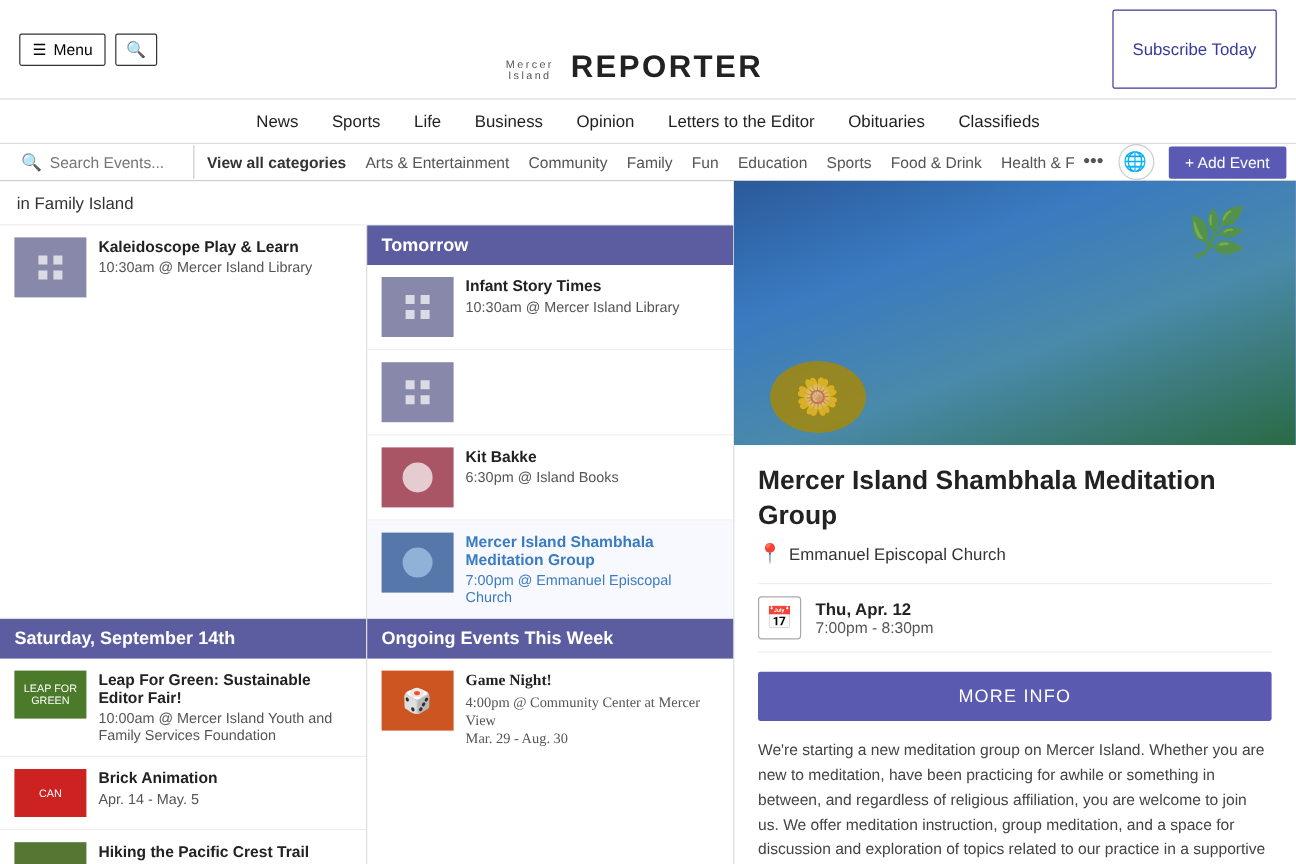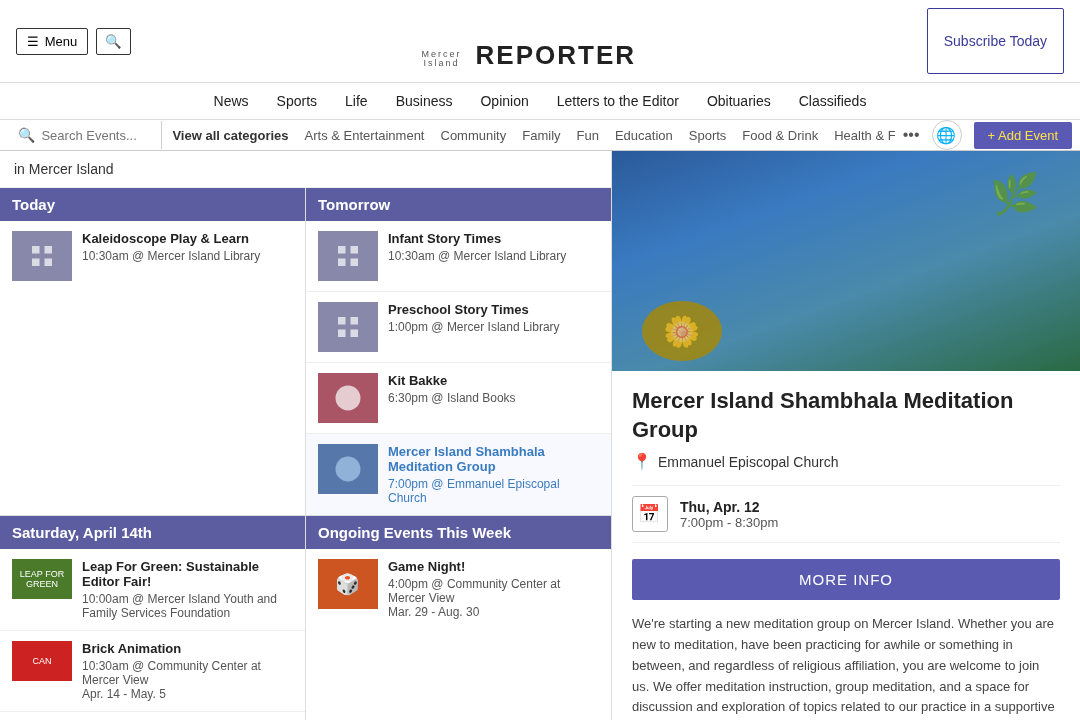--- a/index.html
+++ b/index.html
@@ -17,21 +17,21 @@
     .nav a { text-decoration: none; color: #222; font-size: 14px; font-weight: 500; }
 
     
     .events-bar { display: flex; align-items: center; border-bottom: 1px solid #ccc; background: #fff; padding: 0 8px; }
     .events-search { display: flex; align-items: center; gap: 6px; border-right: 1px solid #ccc; padding: 6px 10px; min-width: 150px; }
     .events-search input { border: none; outline: none; font-size: 13px; color: #888; width: 110px; }
     .events-categories { display: flex; align-items: center; gap: 16px; padding: 6px 10px; overflow: hidden; flex: 1; }
     .events-categories span { font-size: 13px; color: #555; cursor: pointer; white-space: nowrap; }
     .more-btn { border: none; background: #fff; font-size: 16px; cursor: pointer; padding: 4px 8px; color: #555; }
     .globe-btn { border: 1px solid #ccc; border-radius: 50%; width: 30px; height: 30px; display: flex; align-items: center; justify-content: center; cursor: pointer; font-size: 16px; color: #555; margin: 0 4px; }
-    .add-event-btn { background: #5a5ab5; color: #fde047; border: none; padding: 6px 14px; cursor: pointer; font-size: 13px; display: flex; align-items: center; gap: 6px; border-radius: 2px; white-space: nowrap; margin-left: 8px; }
+    .add-event-btn { background: #5a5ab5; color: #ffffff; border: none; padding: 6px 14px; cursor: pointer; font-size: 13px; display: flex; align-items: center; gap: 6px; border-radius: 2px; white-space: nowrap; margin-left: 8px; }
 
     
     .main { display: flex; }
     .events-panel { width: 612px; border-right: 1px solid #ddd; overflow-y: auto; max-height: 580px; }
     .detail-panel { flex: 1; overflow-y: auto; max-height: 580px; }
 
     
     .location-bar { padding: 10px 14px; font-size: 14px; color: #333; border-bottom: 1px solid #eee; }
 
     
@@ -47,21 +47,21 @@
     .event-item:last-child { border-bottom: none; }
     .event-info { flex: 1; }
     .event-title { font-size: 13px; font-weight: 600; color: #222; margin-bottom: 3px; }
     .event-title.link { color: #3a7cc0; text-decoration: none; }
     .event-time { font-size: 12px; color: #555; }
     .event-time.link { color: #3a7cc0; }
     .saturday-item { display: flex; align-items: flex-start; gap: 10px; padding: 10px 12px; border-bottom: 1px solid #eee; }
     .saturday-thumb { width: 60px; height: 40px; flex-shrink: 0; overflow: hidden; background: #aaa; }
     .ongoing-item { display: flex; align-items: flex-start; gap: 10px; padding: 10px 12px; }
     .ongoing-thumb { width: 60px; height: 50px; flex-shrink: 0; background: #bbb; overflow: hidden; }
-    .ongoing-info { flex: 1; }
+    .ongoing-info { flex: 1; font-family: Liberation Serif, serif; }
     .ongoing-title { font-size: 13px; font-weight: 600; color: #222; margin-bottom: 3px; }
     .ongoing-time { font-size: 12px; color: #555; }
     .ongoing-range { font-size: 12px; color: #555; }
     .detail-content { padding: 16px 20px; }
     .detail-title { font-size: 22px; font-weight: bold; color: #222; margin-bottom: 8px; line-height: 1.3; }
     .detail-location { display: flex; align-items: center; gap: 6px; font-size: 14px; color: #333; margin-bottom: 14px; }
     .detail-date-row { display: flex; align-items: center; gap: 12px; margin-bottom: 16px; padding: 10px 0; border-top: 1px solid #eee; border-bottom: 1px solid #eee; }
     .cal-icon { width: 36px; height: 36px; border: 1px solid #aaa; border-radius: 3px; display: flex; align-items: center; justify-content: center; font-size: 18px; color: #555; }
     .detail-date-info { }
     .detail-date { font-size: 14px; font-weight: 600; color: #222; }
@@ -137,29 +137,26 @@
   </div>
   <button class="more-btn">•••</button>
   <div class="globe-btn">🌐</div>
   <button class="add-event-btn">+ Add Event</button>
 </div>
 
 <div class="main">
 
   <div class="events-panel">
     <div class="location-bar">
-      <span>in Mercer Island</span>
+      <span>in Family Island</span>
     </div>
 
     <div class="events-columns">
 
       <div class="events-col">
-        <div class="section-header">
-          <span>Today</span>
-        </div>
         <div class="event-item">
           <div class="thumb-placeholder">
             <svg viewBox="0 0 24 24">
                 <path d="M4 4h6v6H4V4zm0 10h6v6H4v-6zm10-10h6v6h-6V4zm0 10h6v6h-6v-6z"></path>
               </svg>
           </div>
           <div class="event-info">
             <div class="event-title">Kaleidoscope Play &amp; Learn</div>
             <div class="event-time">10:30am @ Mercer Island Library</div>
           </div>
@@ -182,24 +179,20 @@
             <div class="event-time">10:30am @ Mercer Island Library</div>
           </div>
         </div>
 
         <div class="event-item">
           <div class="thumb-placeholder">
             <svg viewBox="0 0 24 24">
                 <path d="M4 4h6v6H4V4zm0 10h6v6H4v-6zm10-10h6v6h-6V4zm0 10h6v6h-6v-6z"></path>
               </svg>
           </div>
-          <div class="event-info">
-            <div class="event-title">Preschool Story Times</div>
-            <div class="event-time">1:00pm @ Mercer Island Library</div>
-          </div>
         </div>
 
         <div class="event-item">
           <div class="thumb-placeholder" style="background:#aa5566;">
             <svg viewBox="0 0 24 24">
                 <path d="M12 2a10 10 0 1 0 0 20A10 10 0 0 0 12 2z"></path>
               </svg>
           </div>
           <div class="event-info">
             <div class="event-title">Kit Bakke</div>
@@ -218,40 +211,39 @@
             <div class="event-time link" style="color:#3a7cc0;font-size:12px;">7:00pm @ Emmanuel Episcopal Church</div>
           </div>
         </div>
       </div>
     </div>
 
     <div class="events-columns">
 
       <div class="events-col">
         <div class="section-header">
-          <span>Saturday, April 14th</span>
+          <span>Saturday, September 14th</span>
         </div>
 
         <div class="saturday-item">
           <div class="saturday-thumb" style="background:#4a7a2a;display:flex;align-items:center;justify-content:center;">
             <span style="font-size:9px;color:#fff;text-align:center;padding:2px;">LEAP FOR GREEN</span>
           </div>
           <div class="event-info">
             <div class="event-title">Leap For Green: Sustainable Editor Fair!</div>
             <div class="event-time">10:00am @ Mercer Island Youth and Family Services Foundation</div>
           </div>
         </div>
 
         <div class="saturday-item">
           <div class="saturday-thumb" style="background:#cc2222;display:flex;align-items:center;justify-content:center;">
             <span style="font-size:9px;color:#fff;text-align:center;padding:2px;">CAN</span>
           </div>
           <div class="event-info">
             <div class="event-title">Brick Animation</div>
-            <div class="event-time">10:30am @ Community Center at Mercer View</div>
             <div class="event-time">Apr. 14 - May. 5</div>
           </div>
         </div>
 
         <div class="saturday-item">
           <div class="saturday-thumb" style="background:#557733;display:flex;align-items:center;justify-content:center;">
             
           </div>
           <div class="event-info">
             <div class="event-title">Hiking the Pacific Crest Trail</div>

